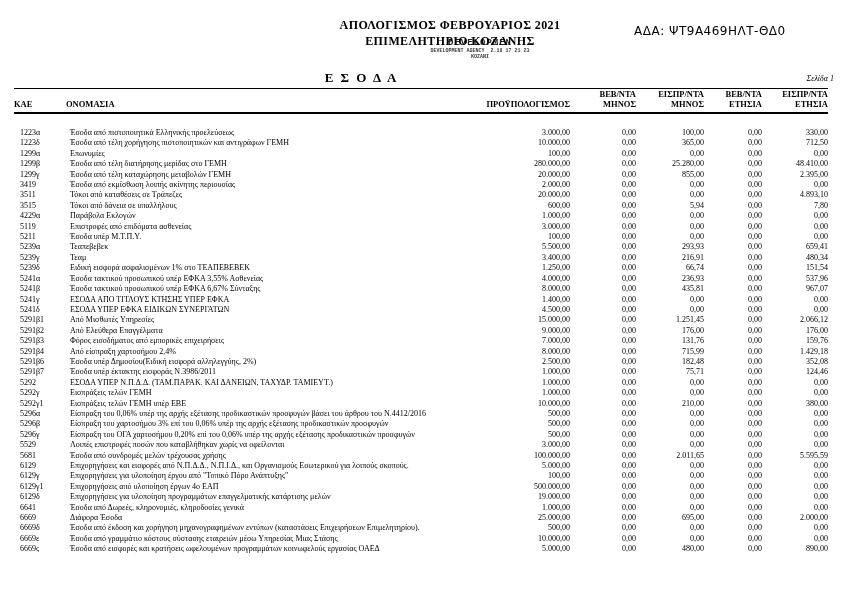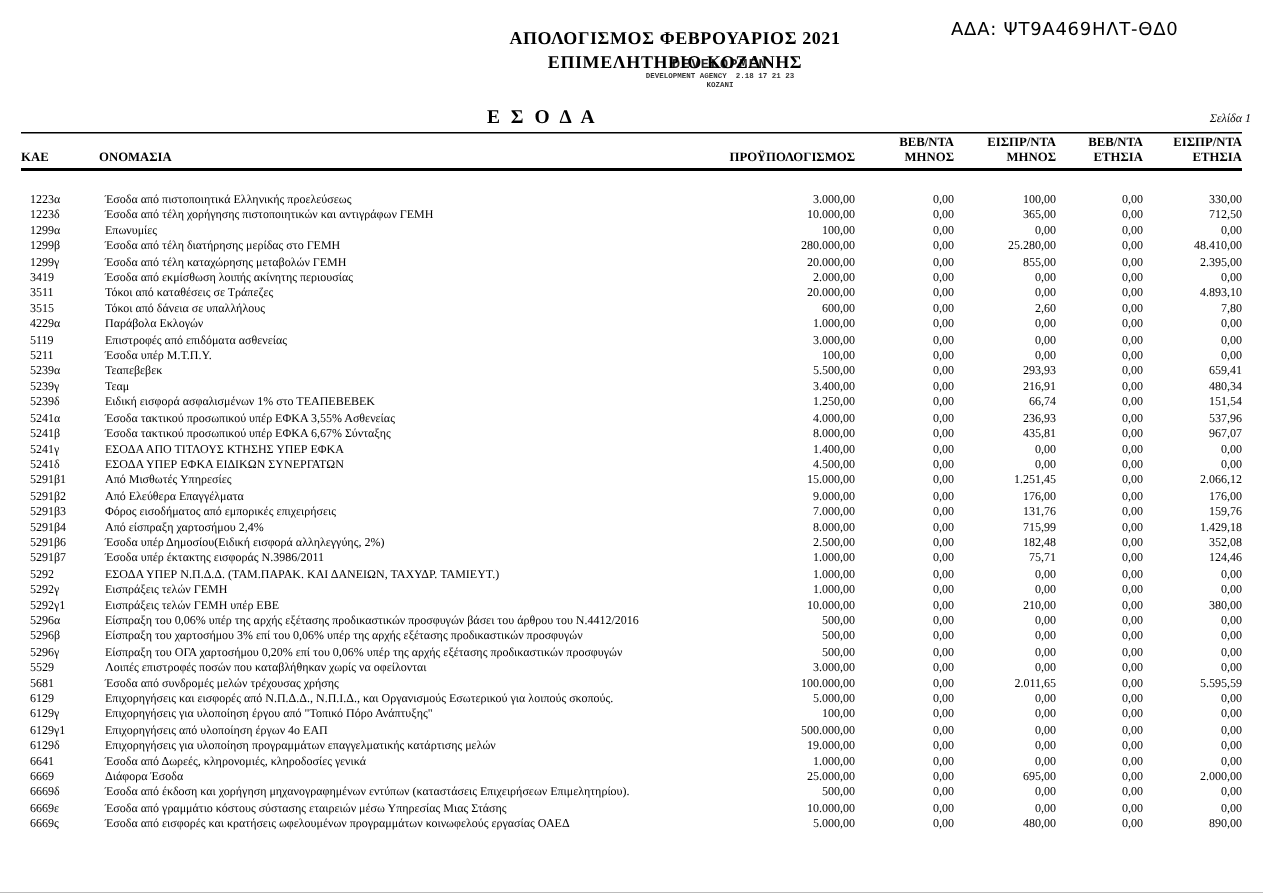--- a/index.html
+++ b/index.html
@@ -3,21 +3,21 @@
 <meta charset="utf-8">
 <style>
   html,body{margin:0;padding:0;background:#888;}
   .page{
     position:relative;width:842px;height:595px;background:#ffffff;
     font-family:"Liberation Serif","DejaVu Serif",serif;color:#000;overflow:hidden;
     margin:0 auto;
   }
   
   .ada{
-    position:absolute;top:12px;left:634px;
+    position:absolute;top:24px;left:634px;
     font-family:"DejaVu Sans","Liberation Sans",sans-serif;
     font-size:12px;letter-spacing:.5px;white-space:nowrap;
   }
   .title-block{position:absolute;top:18px;left:300px;width:300px;text-align:center;}
   .title-line1{font-weight:bold;font-size:12px;letter-spacing:.4px;white-space:nowrap;}
   .title-line2{font-weight:bold;font-size:12px;letter-spacing:.4px;white-space:nowrap;margin-top:1px;}
   .stamp{
     position:absolute;top:38px;left:370px;width:220px;text-align:center;
     font-family:Liberation Mono, monospace;pointer-events:none;
   }
@@ -168,21 +168,21 @@
           <td class="t-num">0,00</td>
           <td class="t-num">0,00</td>
           <td class="t-num">0,00</td>
           <td class="t-num">4.893,10</td>
         </tr>
         <tr>
           <td class="t-kae">3515</td>
           <td class="t-name">Τόκοι από δάνεια σε υπαλλήλους</td>
           <td class="t-num">600,00</td>
           <td class="t-num">0,00</td>
-          <td class="t-num">2,60</td>
+          <td class="t-num">5,94</td>
           <td class="t-num">0,00</td>
           <td class="t-num">7,80</td>
         </tr>
         <tr>
           <td class="t-kae">4229α</td>
           <td class="t-name">Παράβολα Εκλογών</td>
           <td class="t-num">1.000,00</td>
           <td class="t-num">0,00</td>
           <td class="t-num">0,00</td>
           <td class="t-num">0,00</td>

